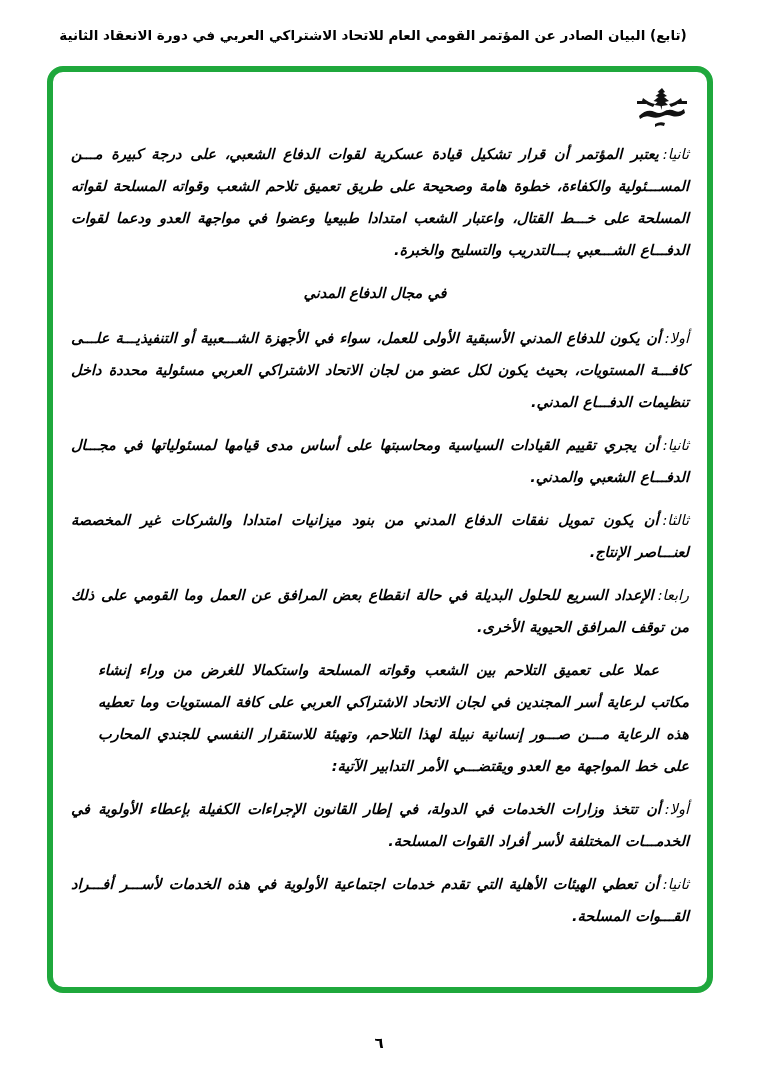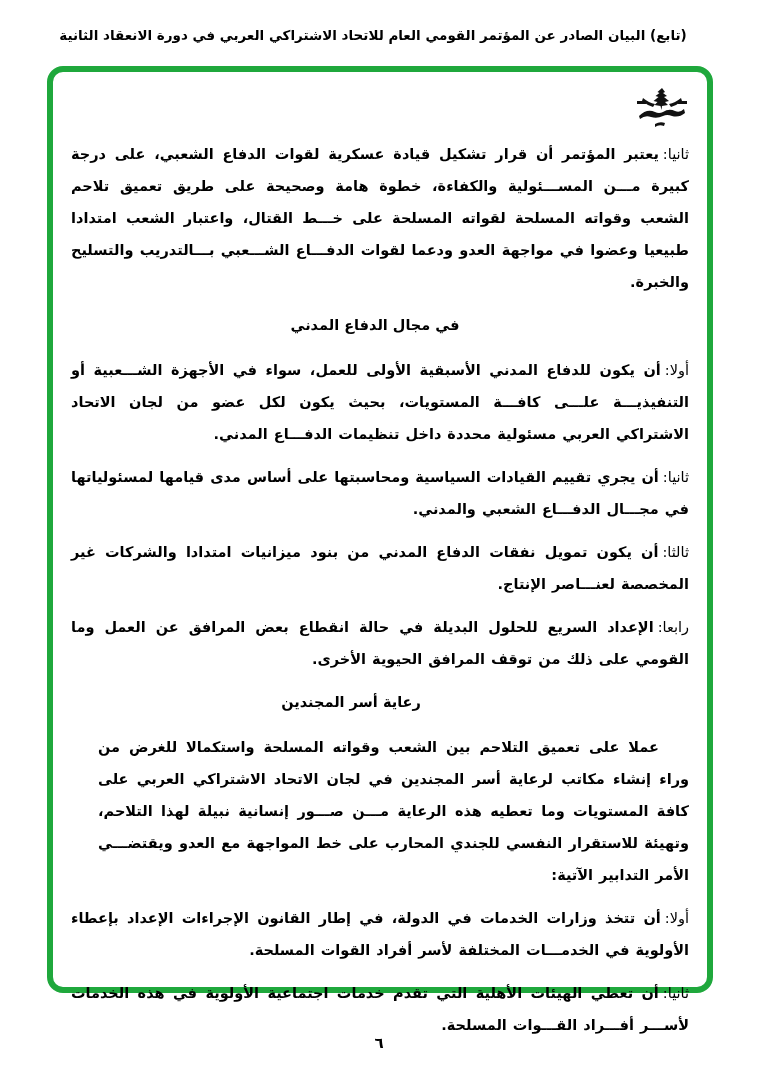--- a/index.html
+++ b/index.html
@@ -28,20 +28,21 @@
   }
   .frame {
     position: absolute;
     left: 47px;
     top: 66px;
     width: 654px;
     height: 915px;
     border: 6px solid #1fa83c;
     border-radius: 16px;
     background: #ffffff;
+    font-style: italic;
   }
   .content {
     position: absolute;
     top: 0;
     left: 12px;
     right: 12px;
     bottom: 0;
     direction: rtl;
   }
   
@@ -144,28 +145,27 @@
       </p>
 
       <p class="para">
         <span class="lead">ثالثا:</span><span>أن يكون تمويل نفقات الدفاع المدني من بنود ميزانيات امتدادا والشركات غير المخصصة لعنـــاصر الإنتاج.</span>
       </p>
 
       <p class="para">
         <span class="lead">رابعا:</span><span>الإعداد السريع للحلول البديلة في حالة انقطاع بعض المرافق عن العمل وما القومي على ذلك من توقف المرافق الحيوية الأخرى.</span>
       </p>
 
-      <h2 class="section-heading heading-2">رعاية أسر المجندين</h2>
 
       <p class="para indent-first">
         <span>عملا على تعميق التلاحم بين الشعب وقواته المسلحة واستكمالا للغرض من وراء إنشاء مكاتب لرعاية أسر المجندين في لجان الاتحاد الاشتراكي العربي على كافة المستويات وما تعطيه هذه الرعاية مـــن صـــور إنسانية نبيلة لهذا التلاحم، وتهيئة للاستقرار النفسي للجندي المحارب على خط المواجهة مع العدو ويقتضـــي الأمر التدابير الآتية:</span>
       </p>
 
       <p class="para">
-        <span class="lead">أولا:</span><span>أن تتخذ وزارات الخدمات في الدولة، في إطار القانون الإجراءات الإعداد بإعطاء الأولوية في الخدمـــات المختلفة لأسر أفراد القوات المسلحة.</span>
+        <span class="lead">أولا:</span><span>أن تتخذ وزارات الخدمات في الدولة، في إطار القانون الإجراءات الكفيلة بإعطاء الأولوية في الخدمـــات المختلفة لأسر أفراد القوات المسلحة.</span>
       </p>
 
       <p class="para">
         <span class="lead">ثانيا:</span><span>أن تعطي الهيئات الأهلية التي تقدم خدمات اجتماعية الأولوية في هذه الخدمات لأســـر أفـــراد القـــوات المسلحة.</span>
       </p>
 
     </div>
   </div>
 </div>
 

